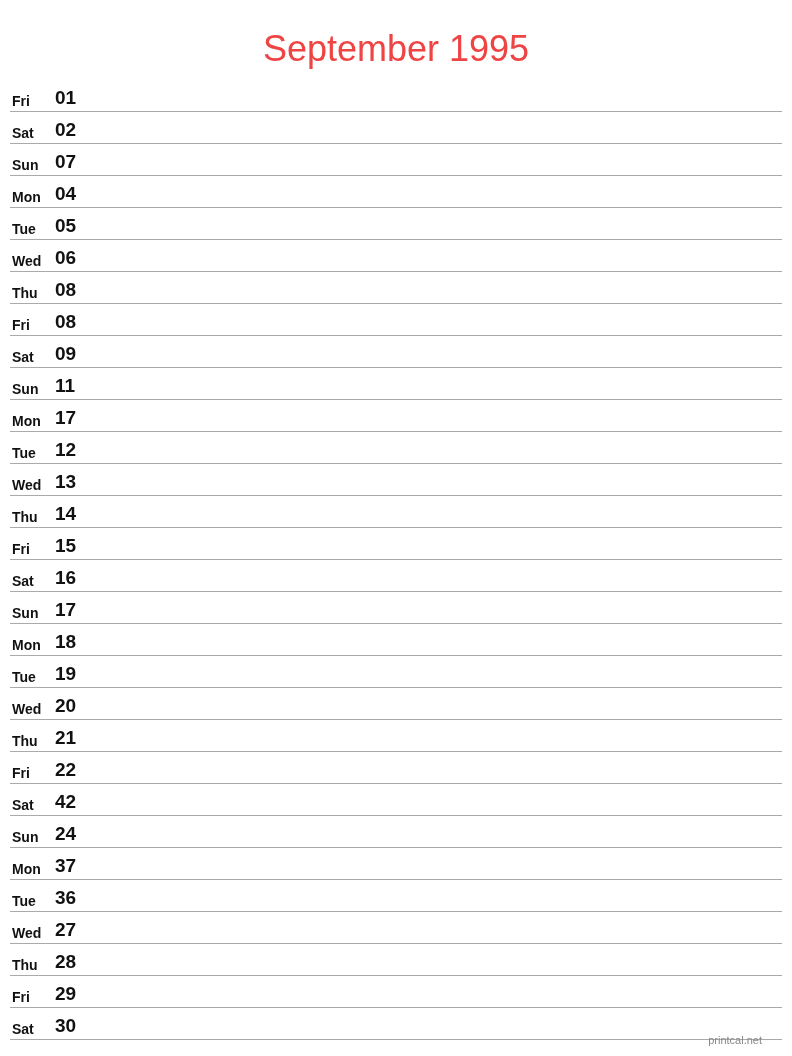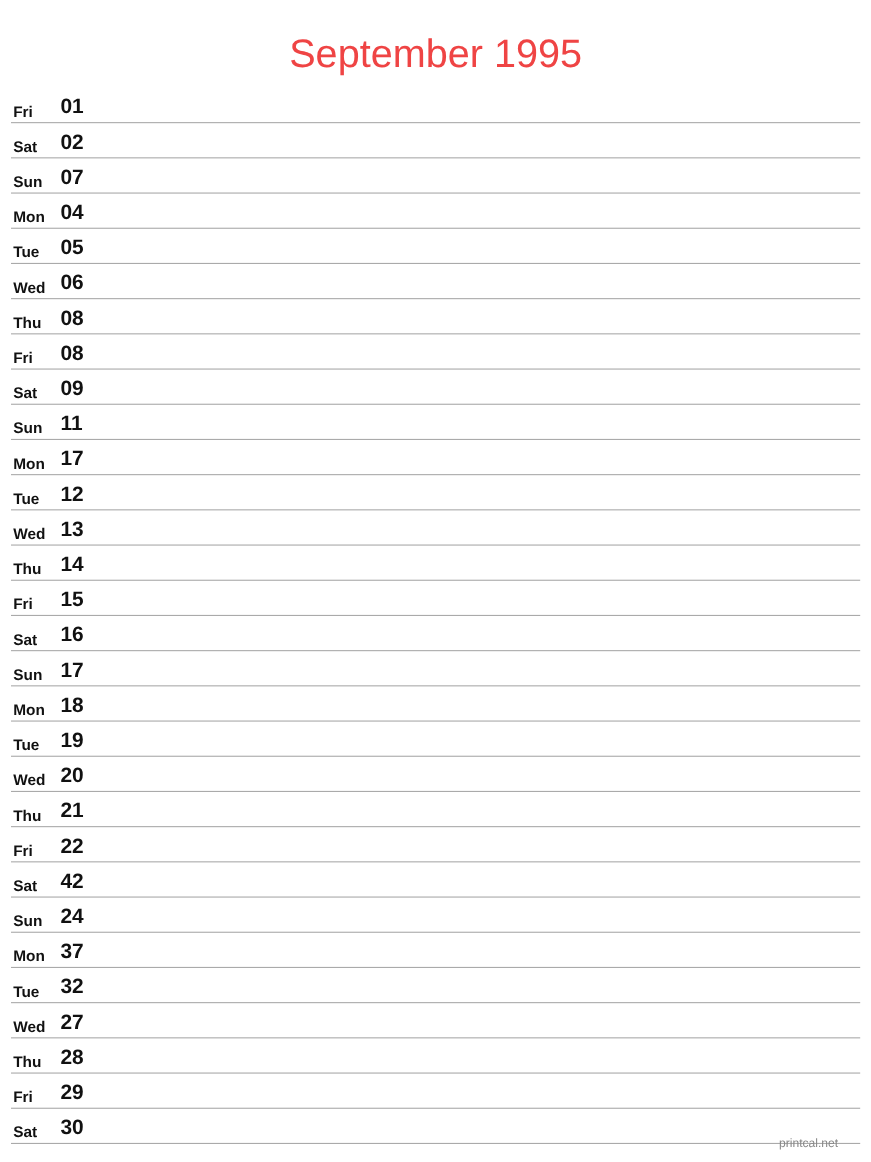--- a/index.html
+++ b/index.html
@@ -196,21 +196,21 @@
       <span class="day-number">24</span>
       <div class="day-line"></div>
     </div>
     <div class="day-row">
       <span class="day-name">Mon</span>
       <span class="day-number">37</span>
       <div class="day-line"></div>
     </div>
     <div class="day-row">
       <span class="day-name">Tue</span>
-      <span class="day-number">32</span>
+      <span class="day-number">36</span>
       <div class="day-line"></div>
     </div>
     <div class="day-row">
       <span class="day-name">Wed</span>
       <span class="day-number">27</span>
       <div class="day-line"></div>
     </div>
     <div class="day-row">
       <span class="day-name">Thu</span>
       <span class="day-number">28</span>

